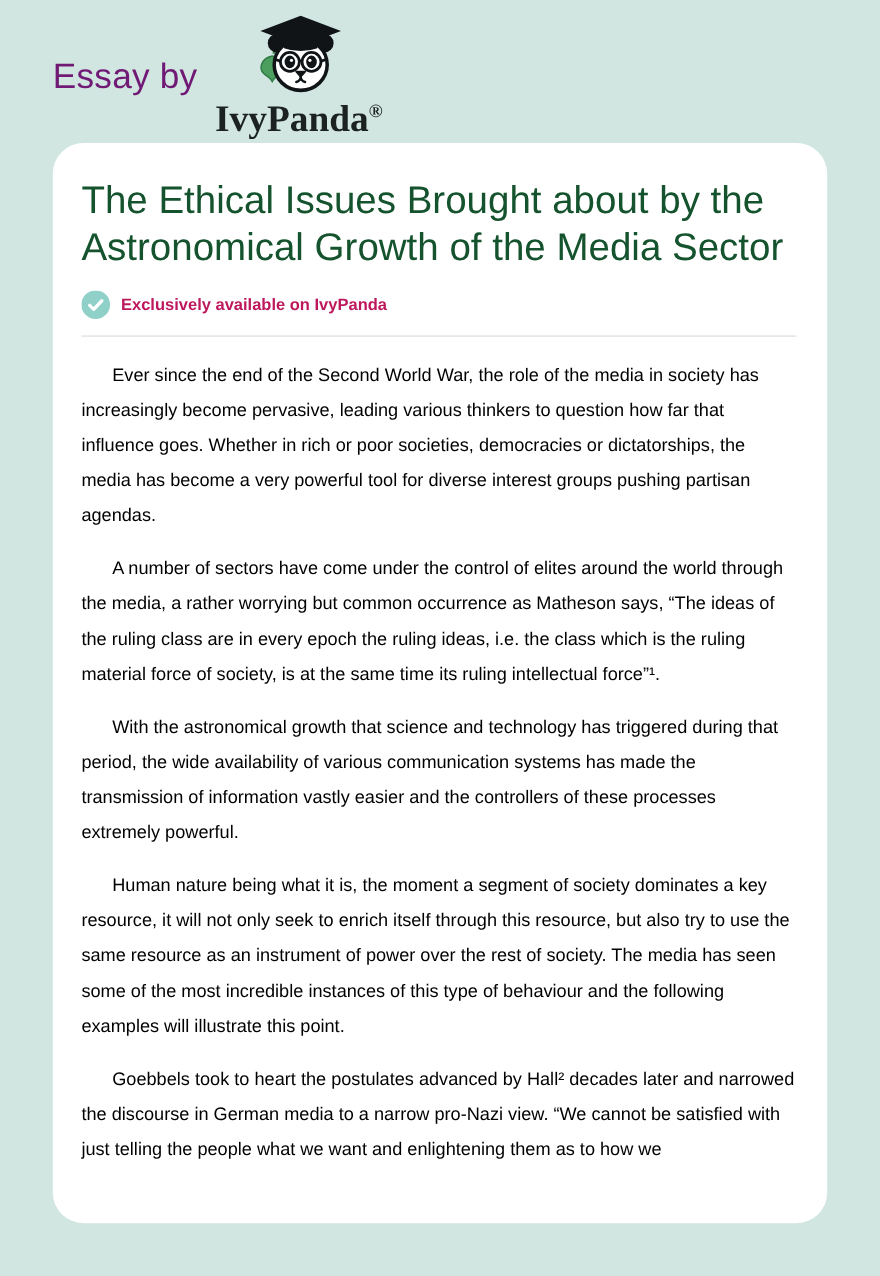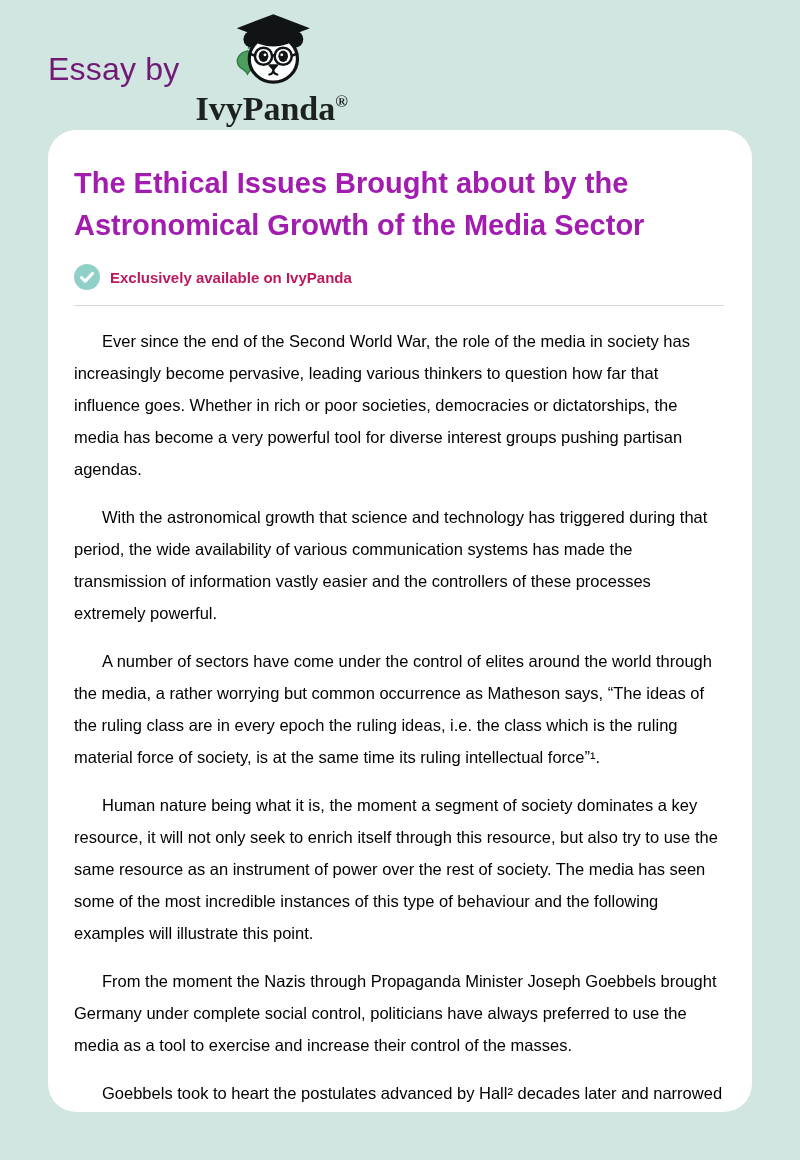--- a/index.html
+++ b/index.html
@@ -58,24 +58,24 @@
     margin: 0 48px;
     height: 982px;
     box-sizing: border-box;
     background: #ffffff;
     border-radius: 28px;
     padding: 32px 28px 40px 26px;
     overflow: hidden;
   }
   .essay-title {
     margin: 0;
-    font-size: 29px;
+    font-size: 35px;
     line-height: 42px;
-    font-weight: bold;
-    color: #a21caf;
+    font-weight: normal;
+    color: #14532d;
     max-width: 645px;
   }
   .availability-badge {
     margin-top: 18px;
     display: flex;
     align-items: center;
   }
   .check-circle {
     flex: 0 0 auto;
     display: block;
@@ -148,19 +148,18 @@
       <circle cx="13" cy="13" r="13" fill="#8fd0c8"></circle>
       <path d="M7.5,13.6 L11.2,17.2 L18.6,9.4" fill="none" stroke="#ffffff" stroke-width="3" stroke-linecap="round" stroke-linejoin="round"></path>
     </svg>
     <span class="badge-label">Exclusively available on IvyPanda</span>
   </div>
 
   <hr class="divider">
 
   <section class="article-body">
       <p>Ever since the end of the Second World War, the role of the media in society has increasingly become pervasive, leading various thinkers to question how far that influence goes. Whether in rich or poor societies, democracies or dictatorships, the media has become a very powerful tool for diverse interest groups pushing partisan agendas.</p>
+      <p>A number of sectors have come under the control of elites around the world through the media, a rather worrying but common occurrence as Matheson says, “The ideas of the ruling class are in every epoch the ruling ideas, i.e. the class which is the ruling material force of society, is at the same time its ruling intellectual force”¹.</p>
       <p>With the astronomical growth that science and technology has triggered during that period, the wide availability of various communication systems has made the transmission of information vastly easier and the controllers of these processes extremely powerful.</p>
-      <p>A number of sectors have come under the control of elites around the world through the media, a rather worrying but common occurrence as Matheson says, “The ideas of the ruling class are in every epoch the ruling ideas, i.e. the class which is the ruling material force of society, is at the same time its ruling intellectual force”¹.</p>
       <p>Human nature being what it is, the moment a segment of society dominates a key resource, it will not only seek to enrich itself through this resource, but also try to use the same resource as an instrument of power over the rest of society. The media has seen some of the most incredible instances of this type of behaviour and the following examples will illustrate this point.</p>
-      <p>From the moment the Nazis through Propaganda Minister Joseph Goebbels brought Germany under complete social control, politicians have always preferred to use the media as a tool to exercise and increase their control of the masses.</p>
       <p>Goebbels took to heart the postulates advanced by Hall² decades later and narrowed the discourse in German media to a narrow pro-Nazi view. “We cannot be satisfied with just telling the people what we want and enlightening them as to how we</p>
     </section>
 </main>
 
 </body></html>

